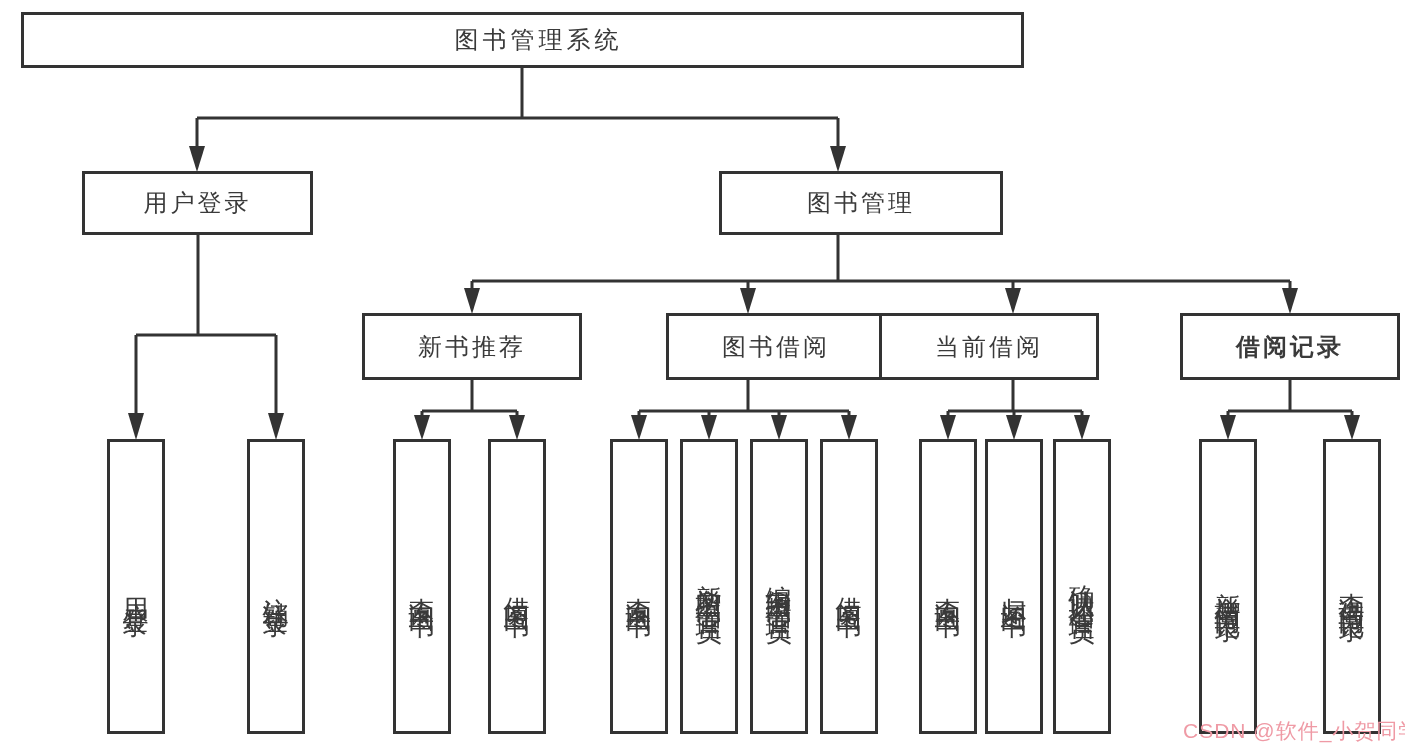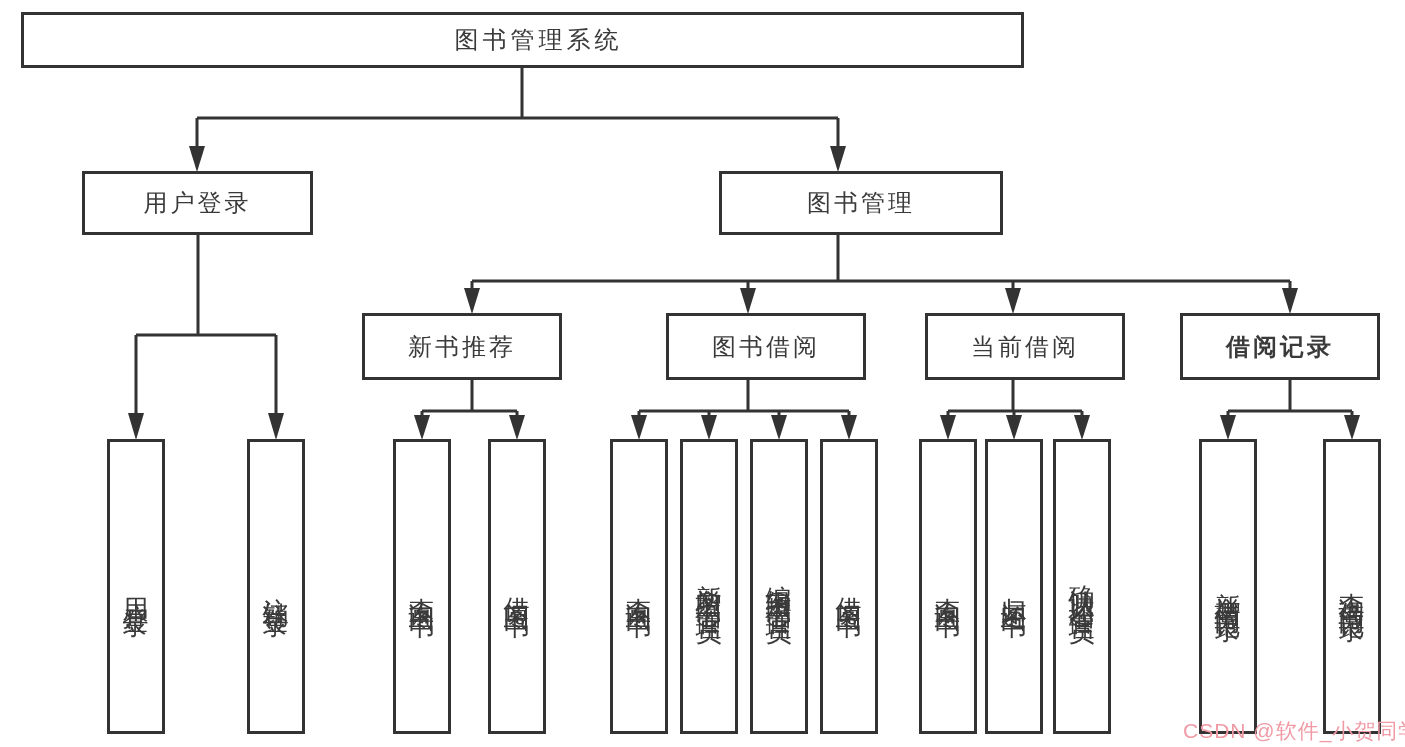--- a/index.html
+++ b/index.html
@@ -33,24 +33,24 @@
     writing-mode: vertical-rl;
     text-orientation: mixed;
     font-size: 26px;
     letter-spacing: 5px;
     line-height: 1;
   }
   
   .n-root  { left: 21px;   top: 12px;  width: 1003px; height: 56px; }
   .n-login { left: 82px;   top: 171px; width: 231px;  height: 64px; }
   .n-mgmt  { left: 719px;  top: 171px; width: 284px;  height: 64px; }
-  .n-l3    { top: 313px;   height: 67px; width: 200px; }
+  .n-l3    { top: 313px;   height: 67px; width: 220px; }
   .n-newbook { left: 362px; }
   .n-borrow  { left: 666px; }
-  .n-current { left: 925px; }
+  .n-current { left: 879px; }
   .n-records { left: 1180px; font-weight: bold; }
   .leaf { top: 439px; height: 295px; width: 58px; }
   .lf-1  { left: 107px; }
   .lf-2  { left: 247px; }
   .lf-3  { left: 393px; }
   .lf-4  { left: 488px; }
   .lf-5  { left: 610px; }
   .lf-6  { left: 680px; }
   .lf-7  { left: 750px; }
   .lf-8  { left: 820px; }

